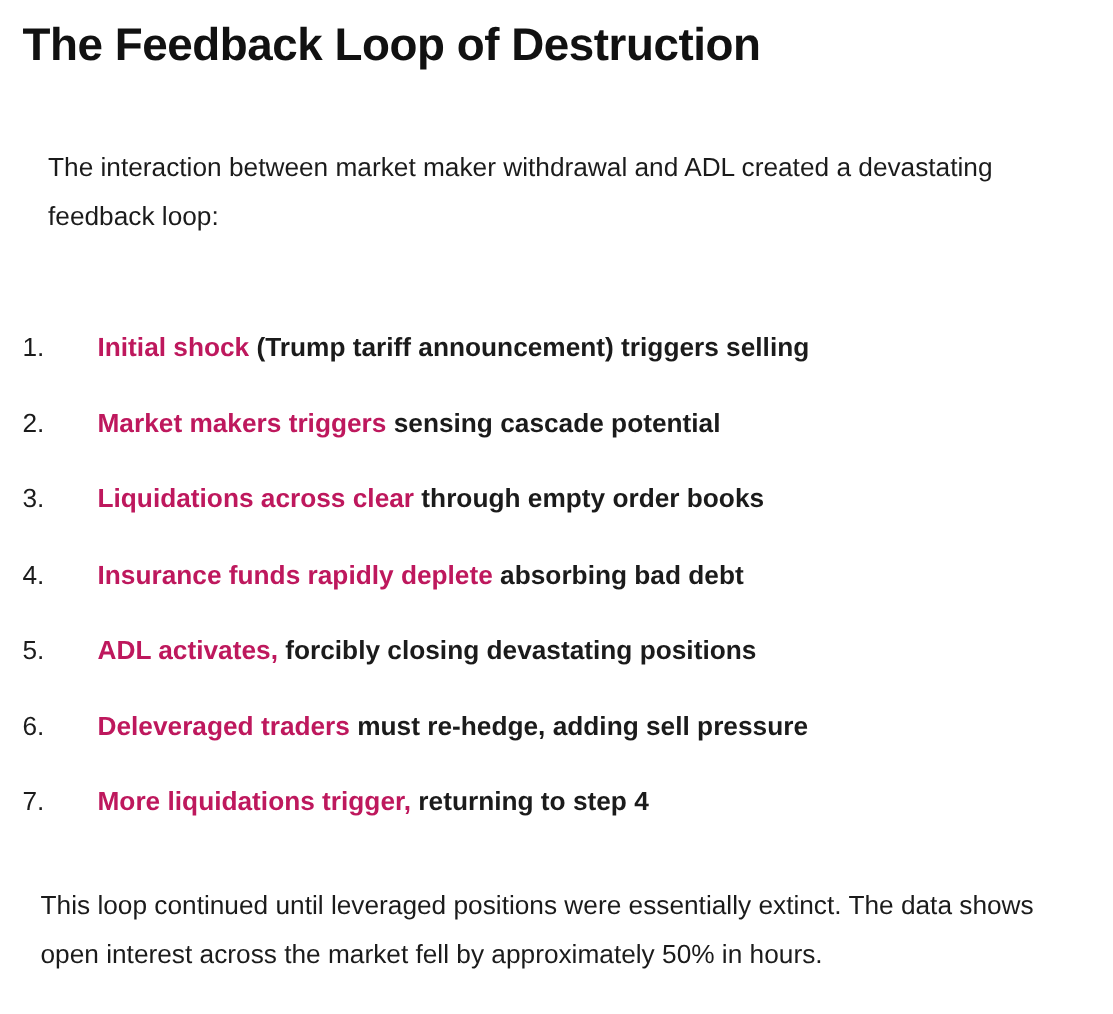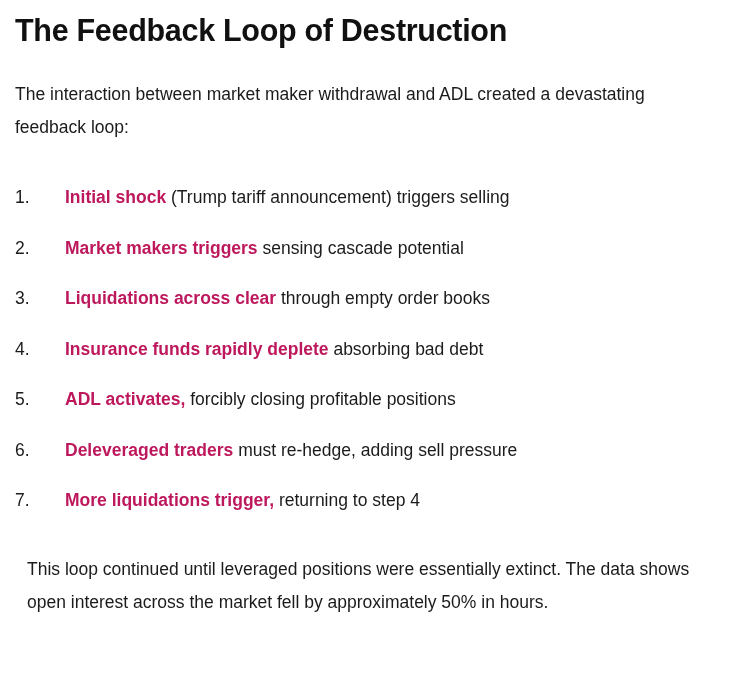--- a/index.html
+++ b/index.html
@@ -30,21 +30,21 @@
     margin: 0;
     padding-top: 10px;
     font-size: 30.5px;
     line-height: 40px;
     font-weight: 700;
     letter-spacing: -0.3px;
     color: #111111;
   }
 
   .intro-paragraph {
-    margin: 0;
+    margin: 17px;
     padding-top: 28px;
     font-size: 17.5px;
     line-height: 33px;
     font-weight: 400;
     color: #1b1b1b;
     max-width: 690px;
   }
 
   .steps-list {
     list-style: none;
@@ -74,21 +74,21 @@
     font-weight: 400;
     color: #1b1b1b;
   }
 
   .step-lead {
     font-weight: 700;
     color: #be185d;
   }
 
   .step-rest {
-    font-weight: 400;
+    font-weight: 700;
   }
 
   .closing-paragraph {
     margin: 12px;
     padding-top: 18px;
     font-size: 17.5px;
     line-height: 33px;
     font-weight: 400;
     color: #1b1b1b;
     max-width: 700px;
@@ -120,21 +120,21 @@
       <span class="step-lead">Liquidations across clear</span><span class="step-rest"> through empty order books</span>
     </li>
 
     <li class="step-item">
       <span class="step-number">4.</span>
       <span class="step-lead">Insurance funds rapidly deplete</span><span class="step-rest"> absorbing bad debt</span>
     </li>
 
     <li class="step-item">
       <span class="step-number">5.</span>
-      <span class="step-lead">ADL activates,</span><span class="step-rest"> forcibly closing profitable positions</span>
+      <span class="step-lead">ADL activates,</span><span class="step-rest"> forcibly closing devastating positions</span>
     </li>
 
     <li class="step-item">
       <span class="step-number">6.</span>
       <span class="step-lead">Deleveraged traders</span><span class="step-rest"> must re-hedge, adding sell pressure</span>
     </li>
 
     <li class="step-item">
       <span class="step-number">7.</span>
       <span class="step-lead">More liquidations trigger,</span><span class="step-rest"> returning to step 4</span>

